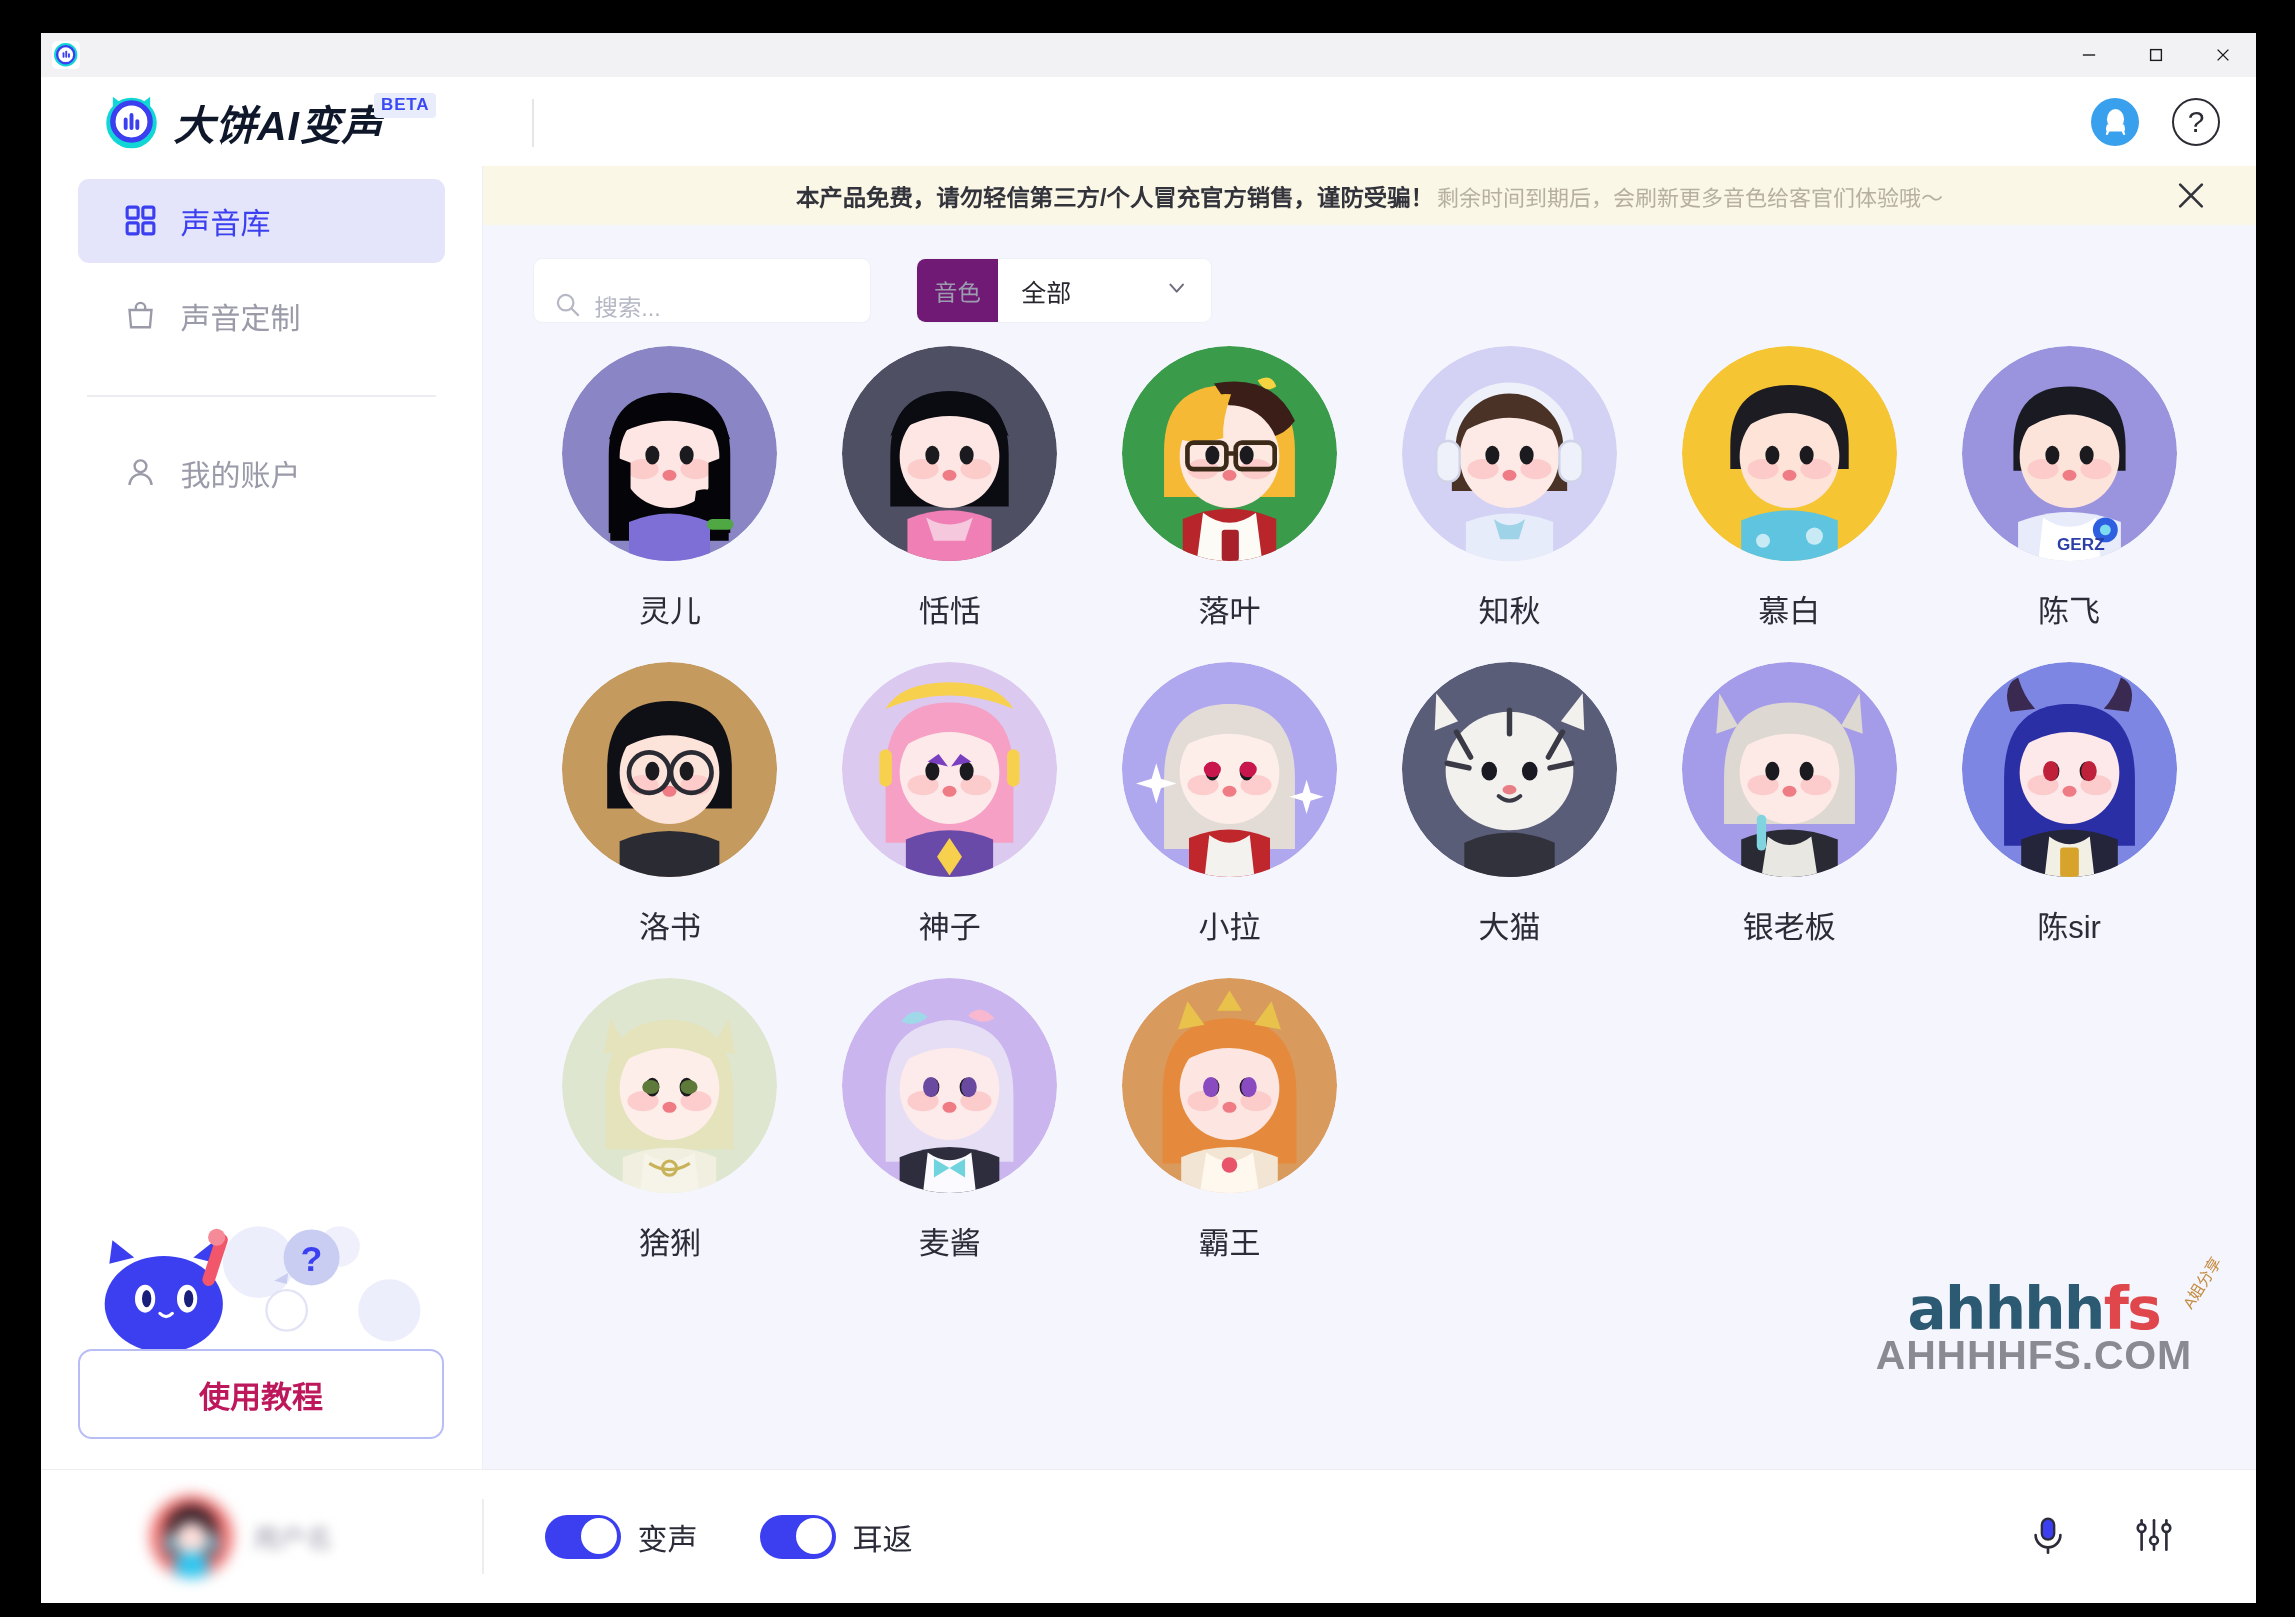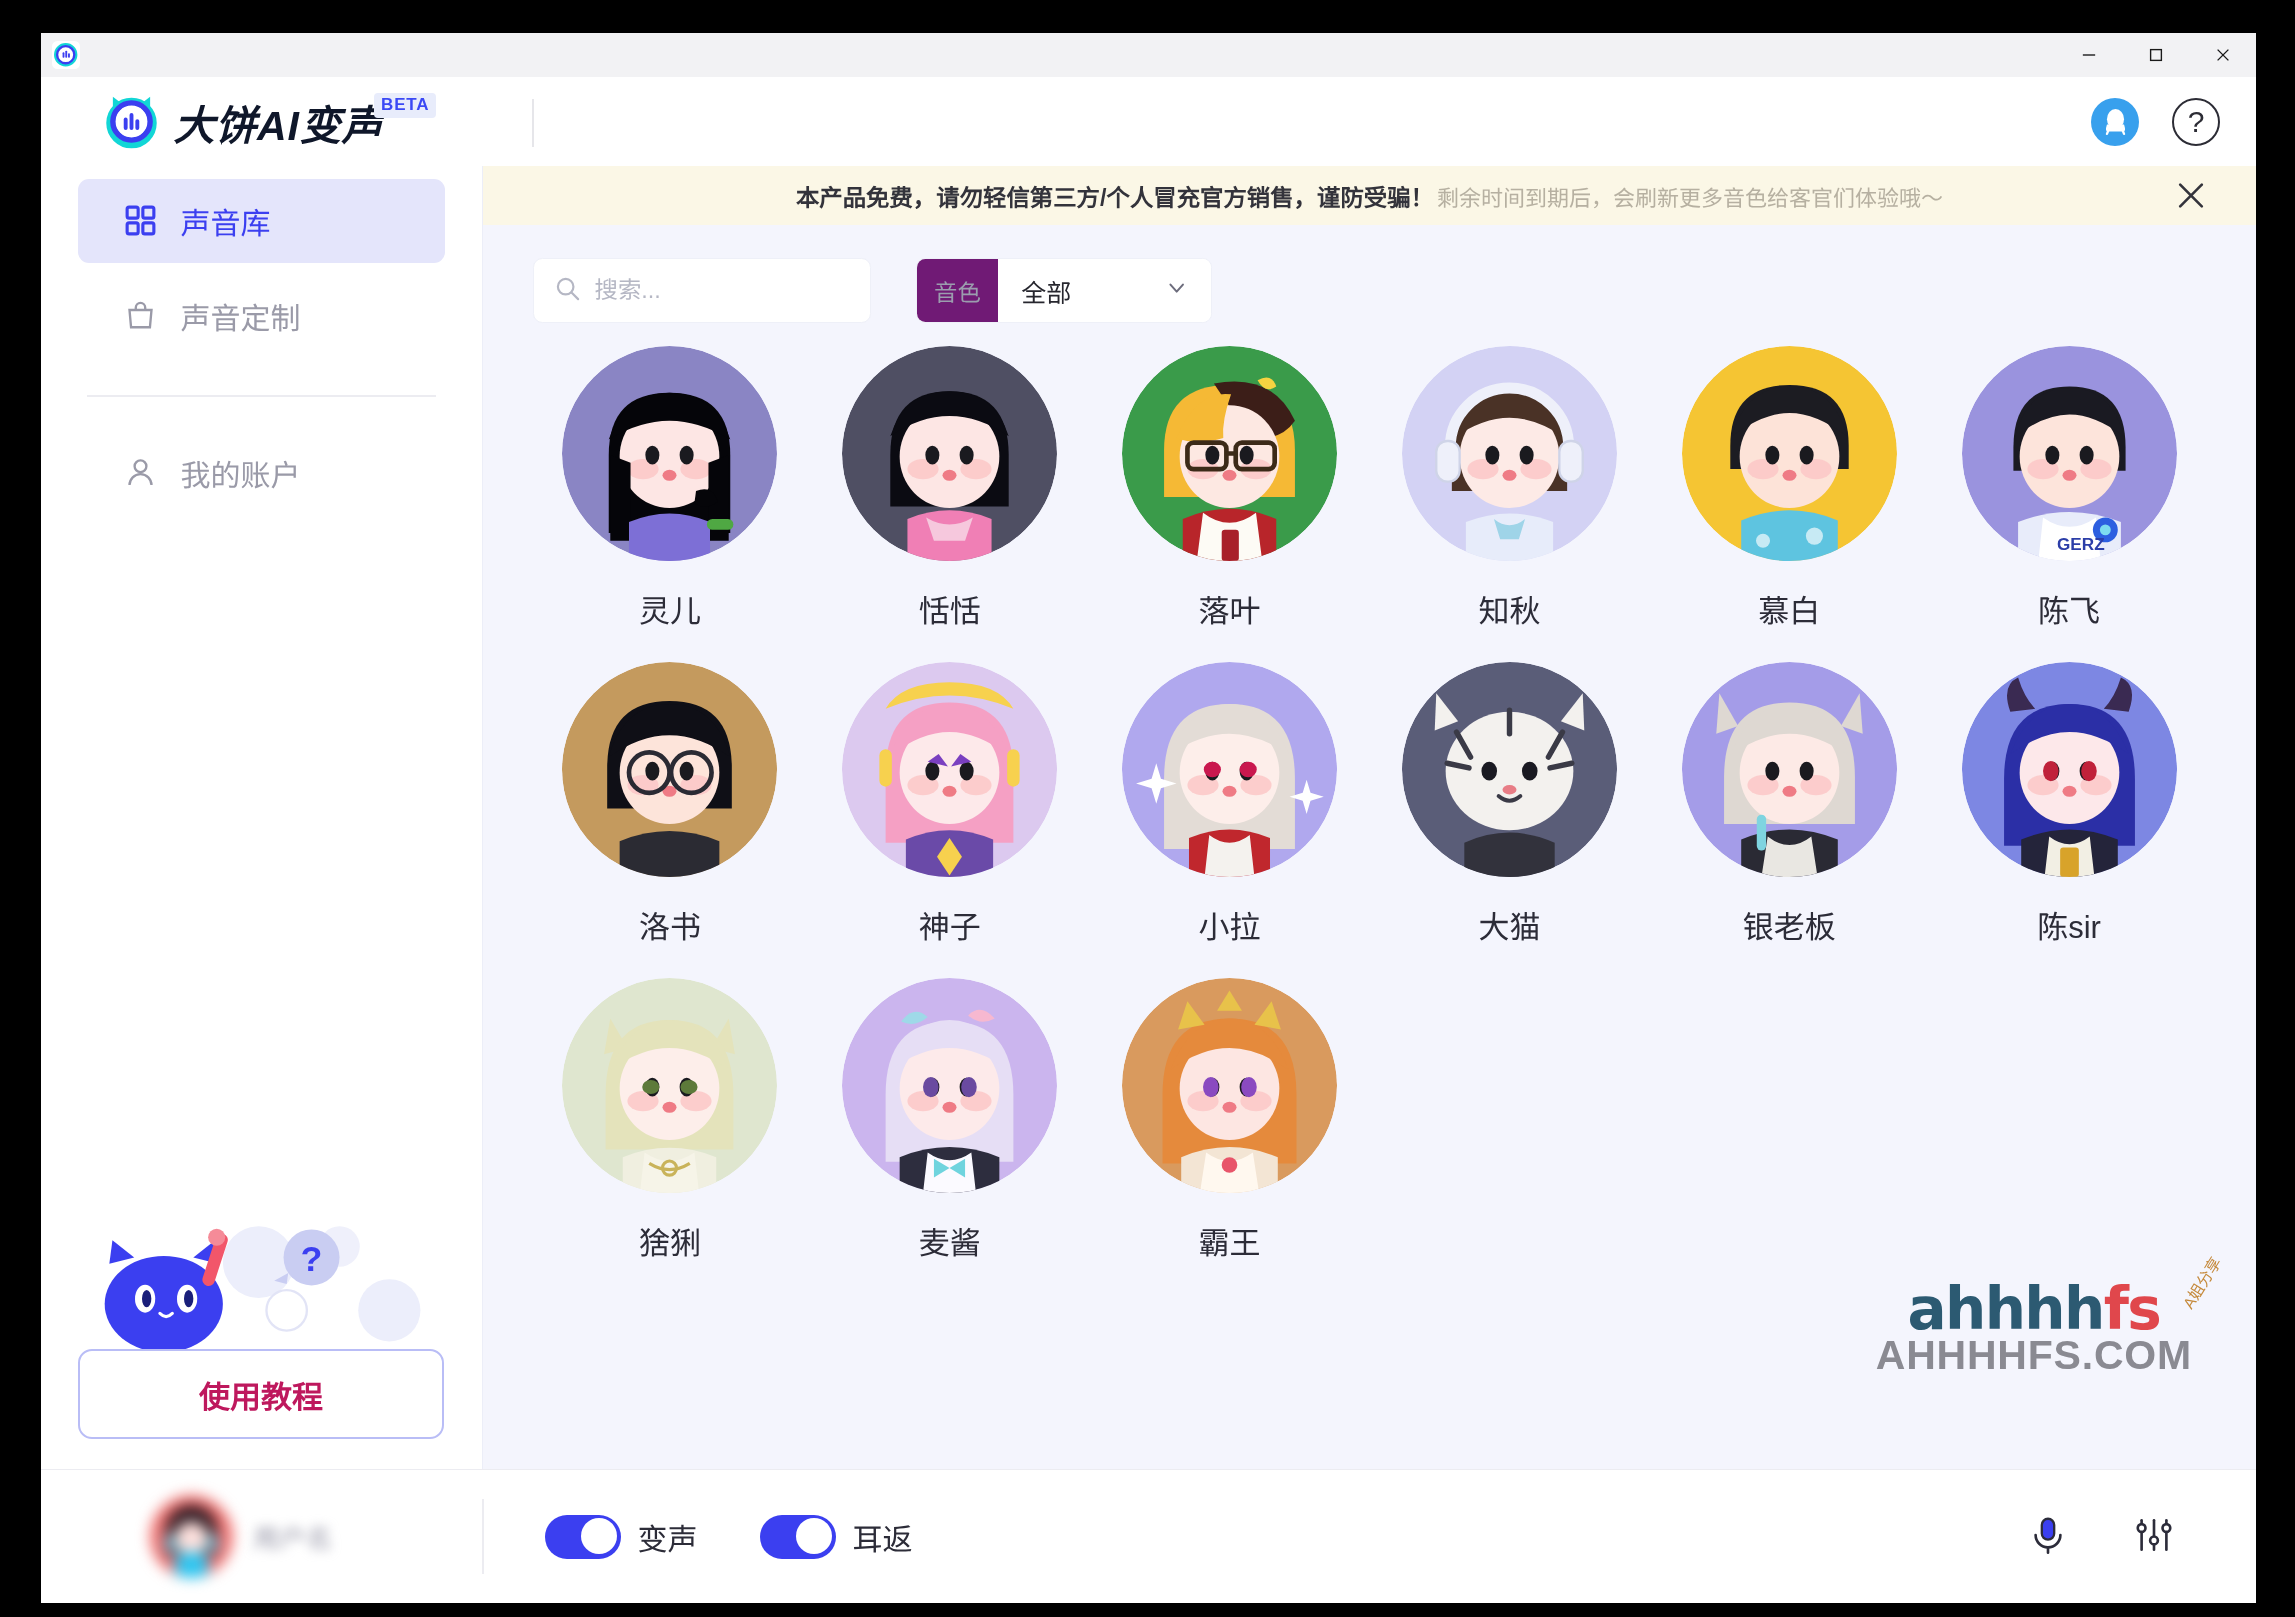--- a/index.html
+++ b/index.html
@@ -136,21 +136,21 @@
     display: flex; align-items: center; justify-content: center;
   }
 
   .toolbar {
     display: flex; align-items: center; gap: 45px;
     padding: 33px 0 23.4px 50px;
   }
   .search-box {
     width: 338px; height: 65px;
     background: #ffffff; border-radius: 9.4px;
-    display: flex; align-items: center; gap: 12.5px;
+    display: flex; align-items: flex-end; gap: 12.5px;
     padding: 0 20px;
     border: 0.8px solid #eef0f8;
   }
   .search-input {
     border: none; outline: none; background: transparent;
     font-size: 23.4px; color: #33333b; width: 100%;
     font-family: "Liberation Sans", sans-serif;
   }
   .search-input::placeholder { color: #b5b7c4; }
   .filter-box {

